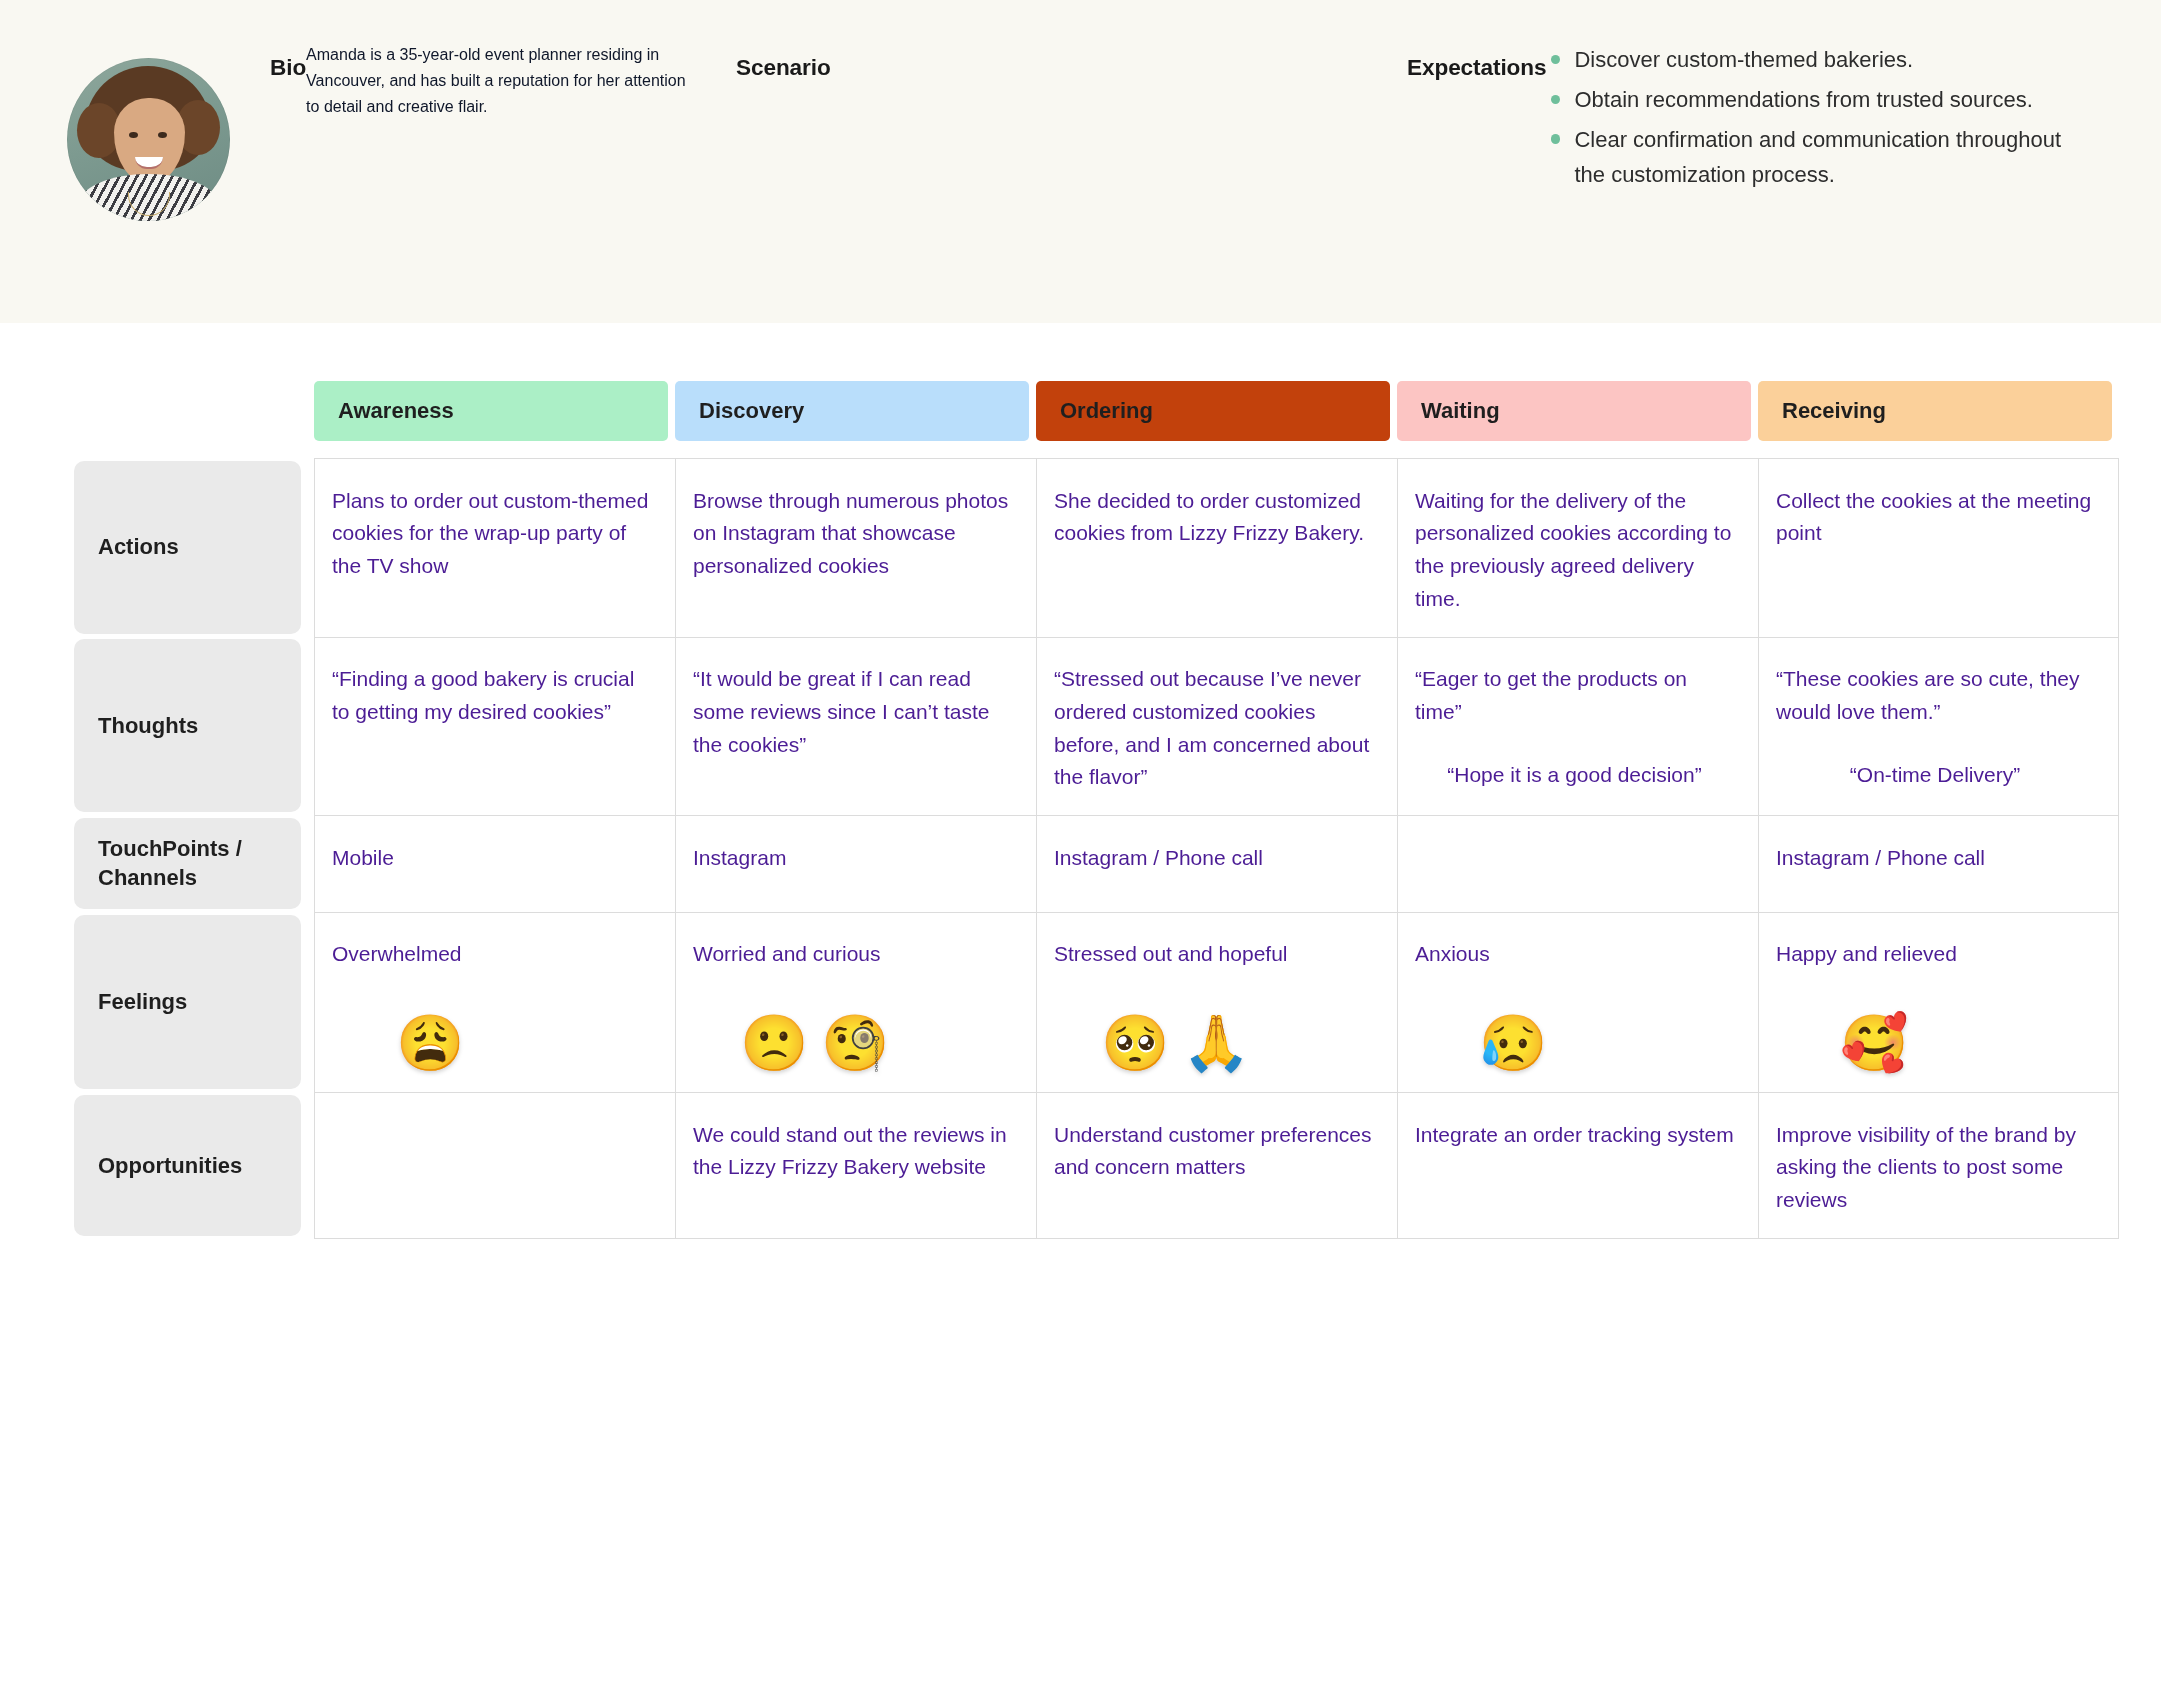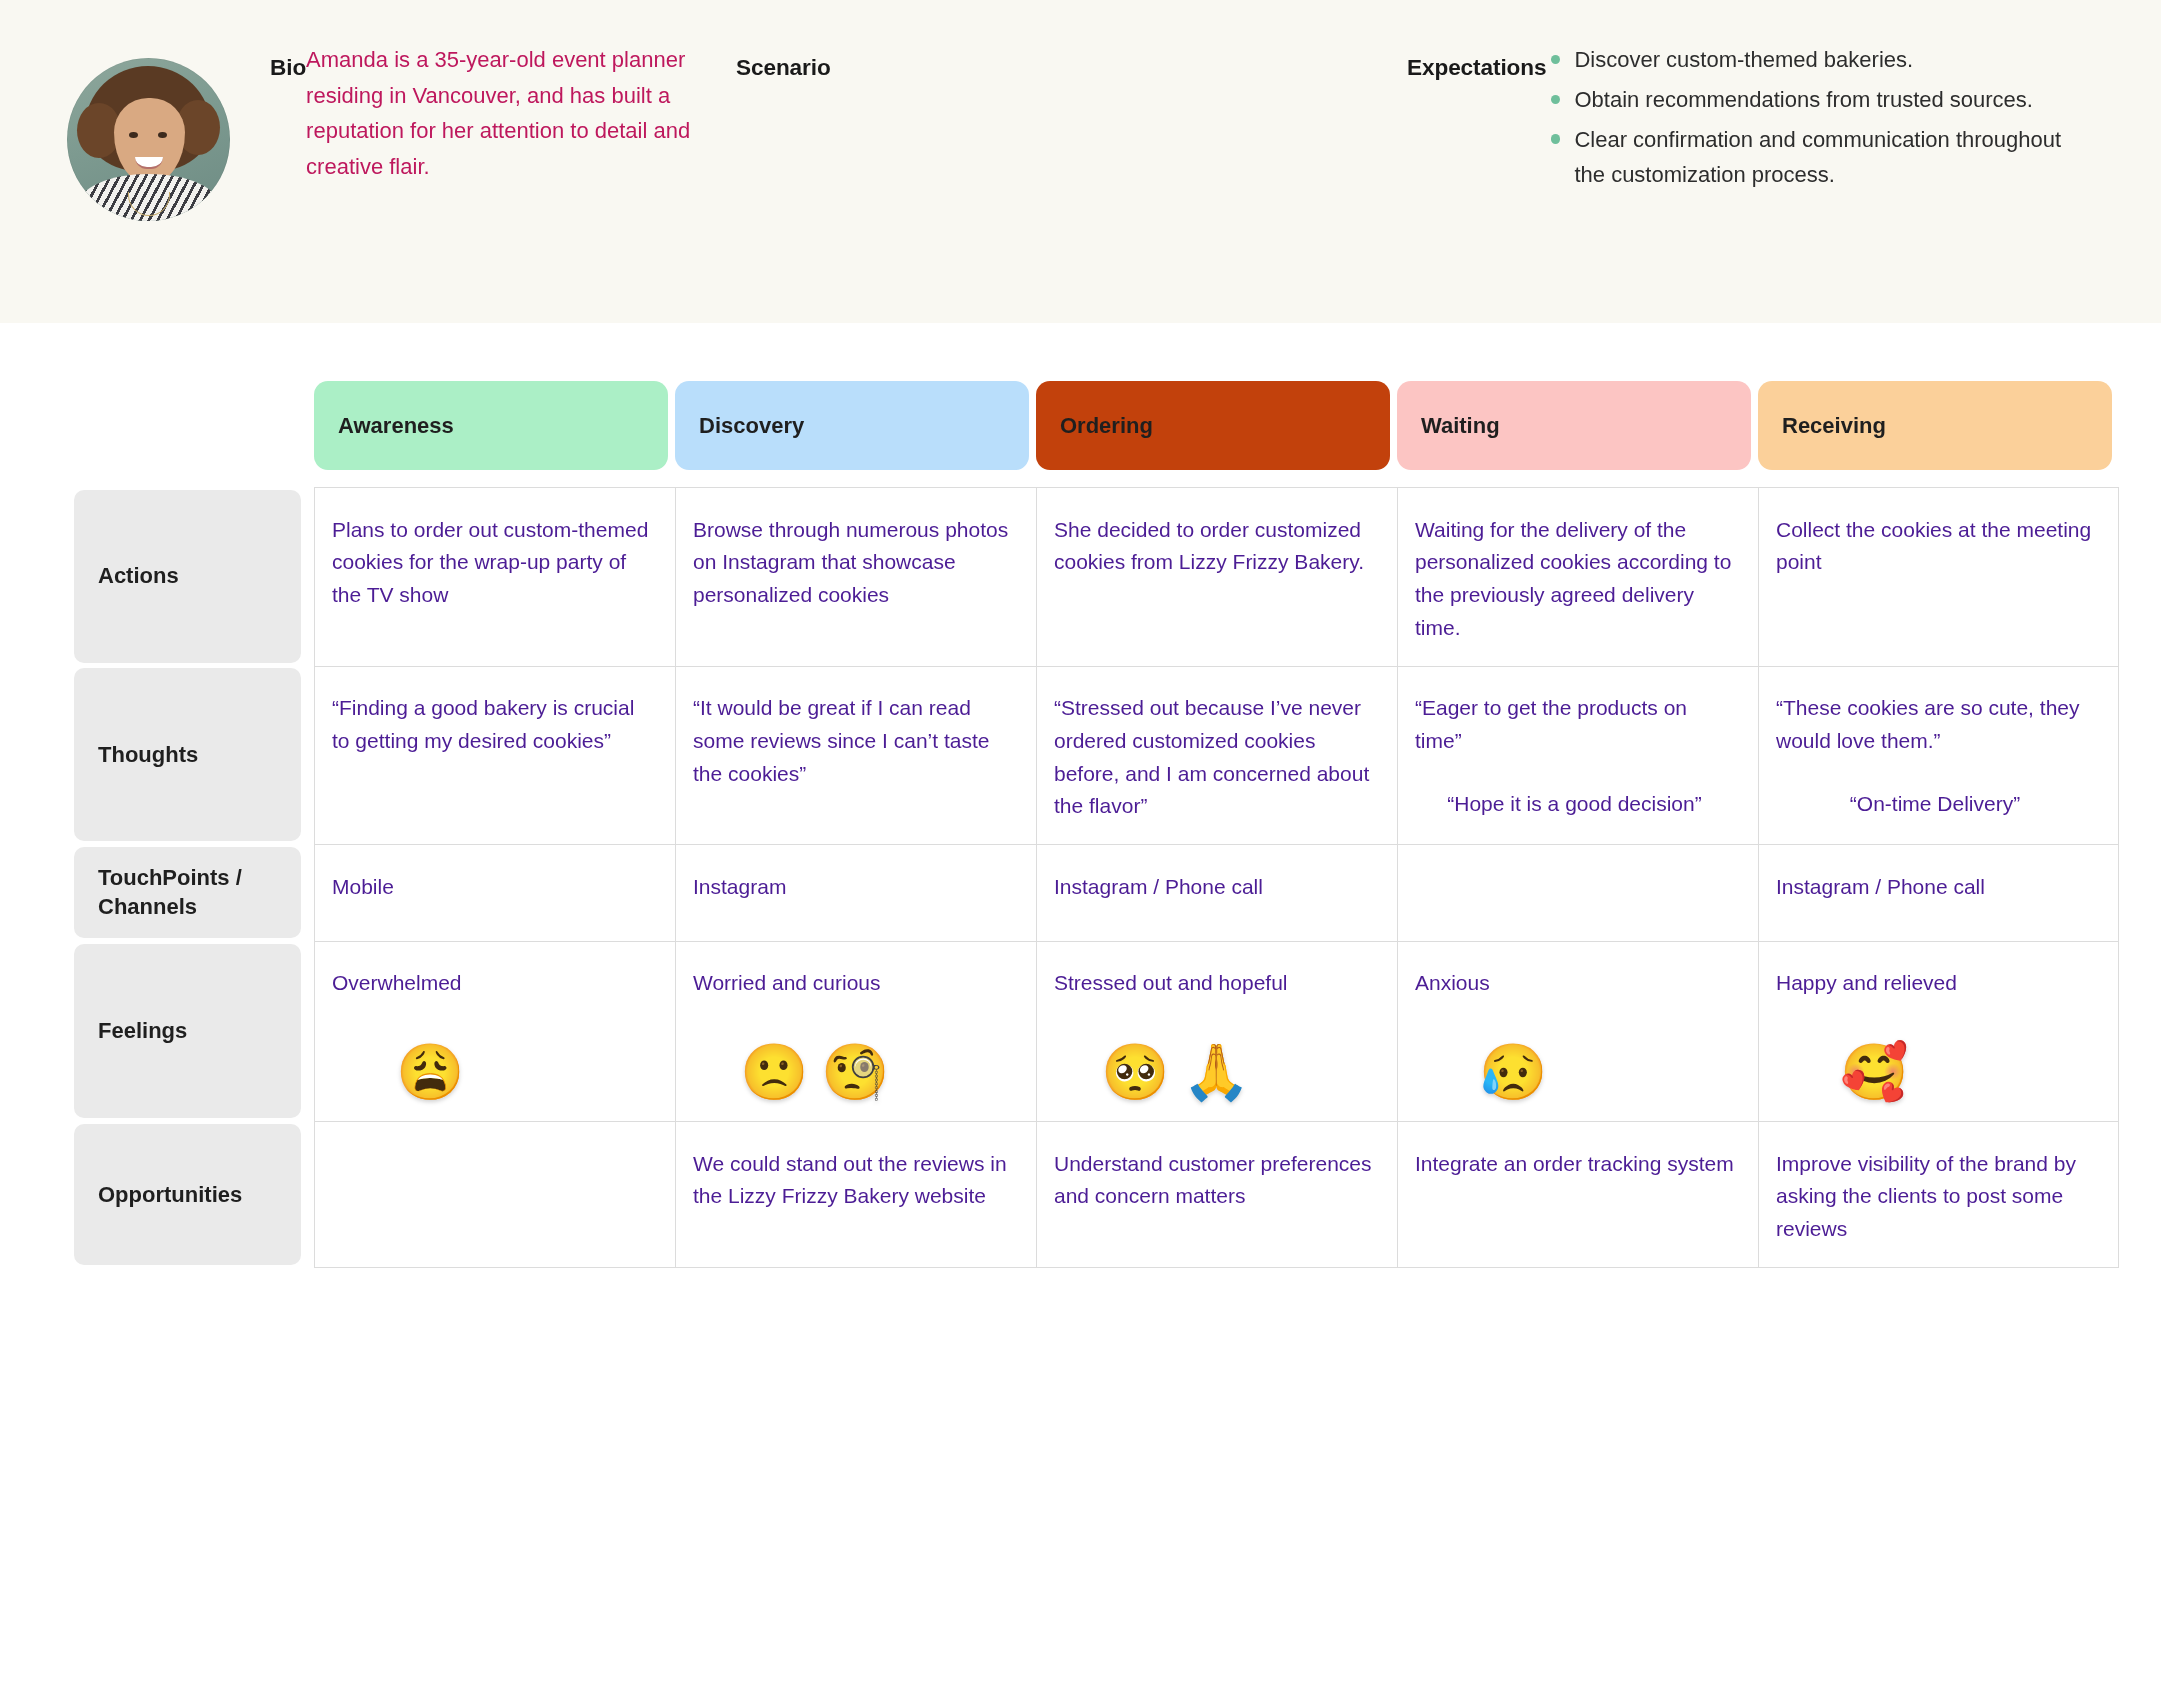--- a/index.html
+++ b/index.html
@@ -100,23 +100,23 @@
 
   .persona-heading {
     font-size: 22.6px;
     font-weight: bold;
     letter-spacing: -0.1px;
     color: #1a1a1a;
     margin-bottom: 21px;
     margin-top: 12.7px;
   }
   .persona-body {
-    font-size: 22px;
+    font-size: 16px;
     line-height: 1.62;
-    color: #be185d;
+    color: #0f172a;
   }
 
   .expect-list { list-style: none; }
   .expect-list li {
     position: relative;
     padding-left: 28px;
     font-size: 22px;
     line-height: 1.62;
     color: #2d2d2d;
     margin-bottom: 4.2px;
@@ -141,22 +141,22 @@
     display: grid;
     grid-template-columns: 240px repeat(5, 361px);
     column-gap: 0;
     margin-left: 74px;
     margin-top: 58px;
   }
 
   
   .phase-spacer { }
   .phase-head {
-    height: 89px;
-    border-radius: 14px;
+    height: 60px;
+    border-radius: 5px;
     display: flex;
     align-items: center;
     padding-left: 24px;
     font-size: 22px;
     font-weight: bold;
     color: #1f1f1f;
     margin-right: 7px;
     margin-bottom: 17px;
   }
 

